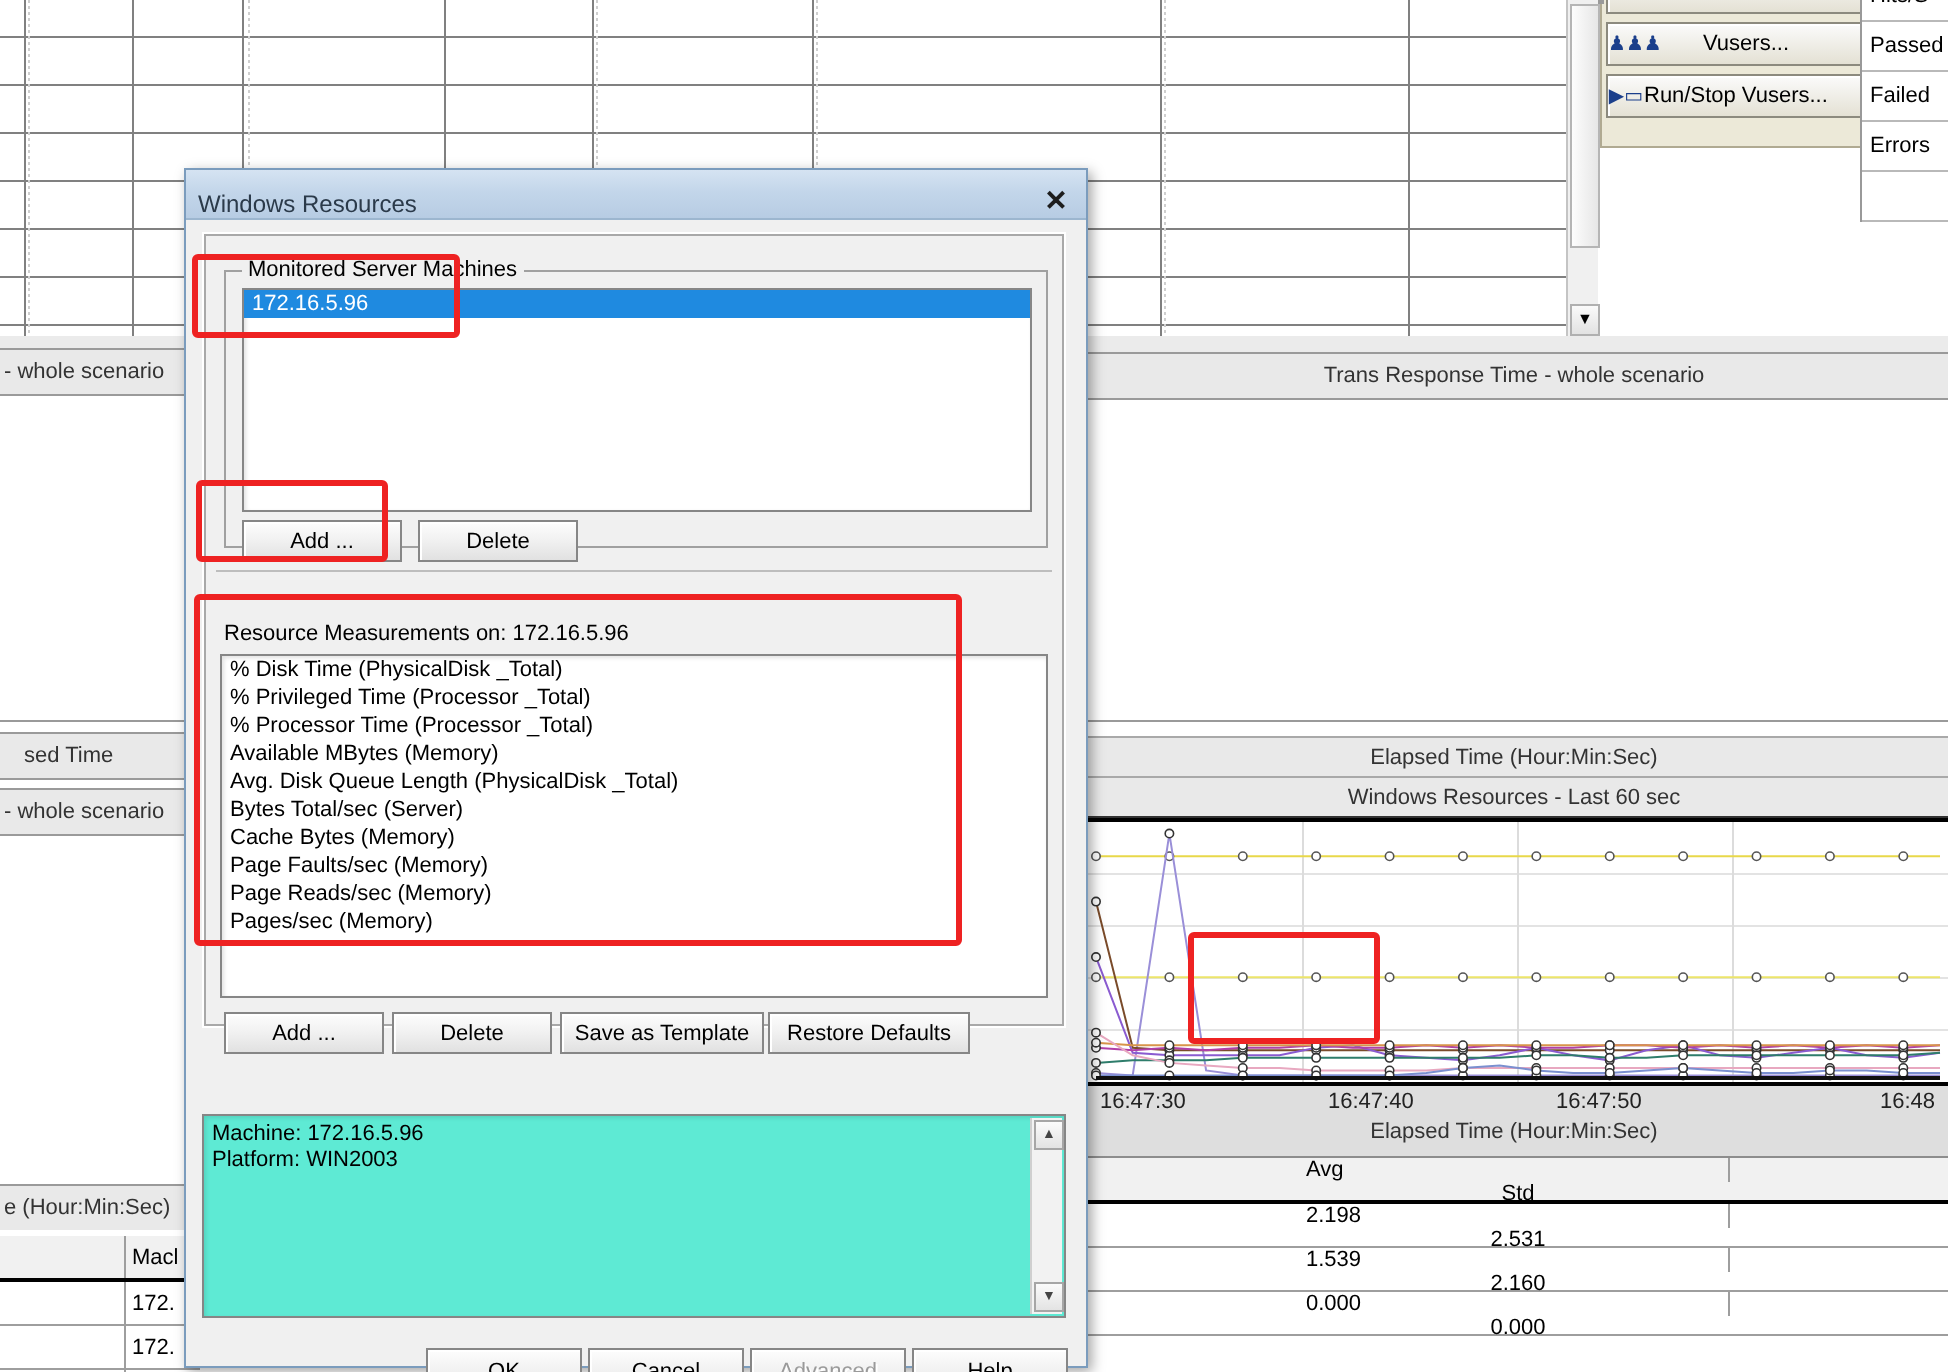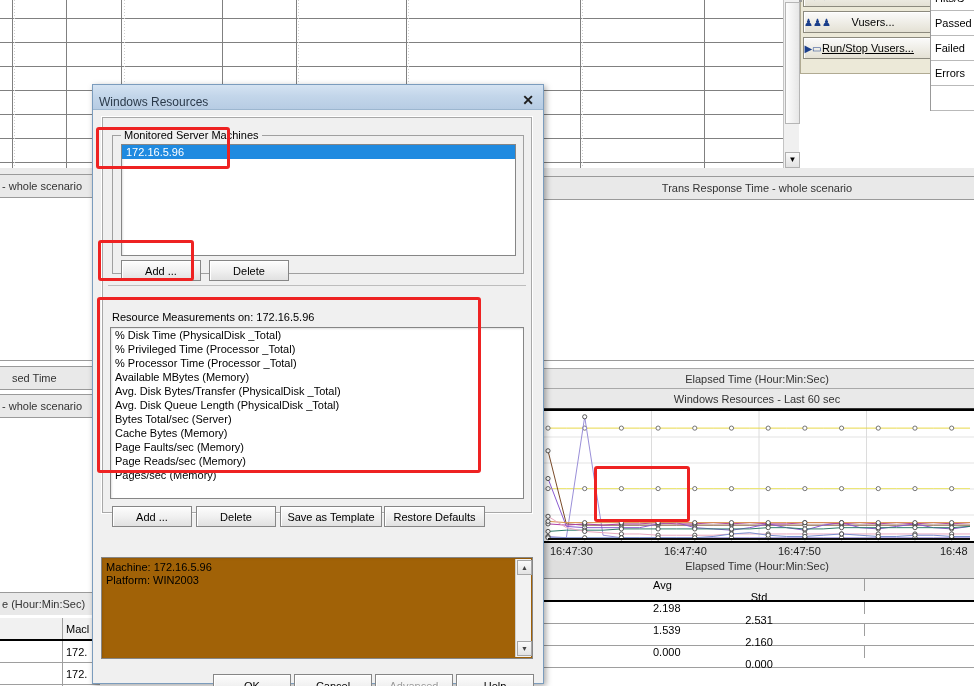--- a/index.html
+++ b/index.html
@@ -57,21 +57,21 @@
     height: 20px; margin-bottom: 4px;
     background: linear-gradient(to bottom,#fbfbfb,#e4e1d4);
     border: 1px solid #8c8a7e;
     box-shadow: inset 1px 1px 0 #ffffff;
     display: flex; align-items: center;
     font-size: 11px;
     cursor: default;
   }
   .tbtn .ic { width: 26px; text-align: center; font-size: 10px; color: #1b3f8b; }
   .tbtn .lb { flex: 1; text-align: center; padding-right: 14px; }
-  .tbtn.wide .lb { text-align: left; padding-right: 0; text-decoration: underline; }
+  .tbtn.wide .lb { text-align: left; padding-right: 0; }
 
   
   .stat-table {
     position: absolute; left: 930px; top: -14px; width: 56px;
     border-left: 1px solid #999;
     background: #ffffff;
   }
   .stat-table .row {
     height: 24px; border-bottom: 1px solid #b9b9b9;
     display: flex; align-items: center; padding-left: 4px;
@@ -196,21 +196,21 @@
     box-shadow: inset 1px 1px 0 #ffffff;
     font-size: 11px; color: #000;
     display: flex; align-items: center; justify-content: center;
     cursor: default; white-space: nowrap;
   }
   .btn.disabled { color: #9a9a9a; text-shadow: 1px 1px 0 #ffffff; }
 
   .sep-line { position:absolute; height:1px; background:#bdbdbd; }
 
   .infobox {
-    position:absolute; background:#a16207;
+    position:absolute; background:#5eead4;
     border:1px solid #868686; box-shadow: inset 1px 1px 2px rgba(0,0,0,.1);
   }
   .infobox .txt { padding: 3px 0 0 4px; font-size: 11px; line-height: 13px; }
   .vsb {
     position:absolute; right:1px; top:1px; bottom:1px; width:15px;
     background:#f2f2f2; border-left:1px solid #cfcfcf;
   }
   .vsb .ar {
     position:absolute; left:1px; width:13px; height:13px;
     background: linear-gradient(to bottom,#fbfbfb,#e3e3e3);
@@ -537,21 +537,20 @@
 
         <div class="sep-line" style="left:6px; top:168px; width:418px;"></div>
 
         <div style="position:absolute; left:10px; top:194px; font-size:11px;">Resource Measurements on: 172.16.5.96</div>
 
         <div class="listbox" style="left:8px; top:210px; width:412px; height:170px;">
           <div class="lb-item">% Disk Time (PhysicalDisk _Total)</div>
           <div class="lb-item">% Privileged Time (Processor _Total)</div>
           <div class="lb-item">% Processor Time (Processor _Total)</div>
           <div class="lb-item">Available MBytes (Memory)</div>
-          <div class="lb-item">Avg. Disk Bytes/Transfer (PhysicalDisk _Total)</div>
           <div class="lb-item">Avg. Disk Queue Length (PhysicalDisk _Total)</div>
           <div class="lb-item">Bytes Total/sec (Server)</div>
           <div class="lb-item">Cache Bytes (Memory)</div>
           <div class="lb-item">Page Faults/sec (Memory)</div>
           <div class="lb-item">Page Reads/sec (Memory)</div>
           <div class="lb-item">Pages/sec (Memory)</div>
         </div>
 
         <div class="btn" style="position:absolute; left:10px; top:389px; width:78px; height:19px;">Add ...</div>
         <div class="btn" style="position:absolute; left:94px; top:389px; width:78px; height:19px;">Delete</div>

